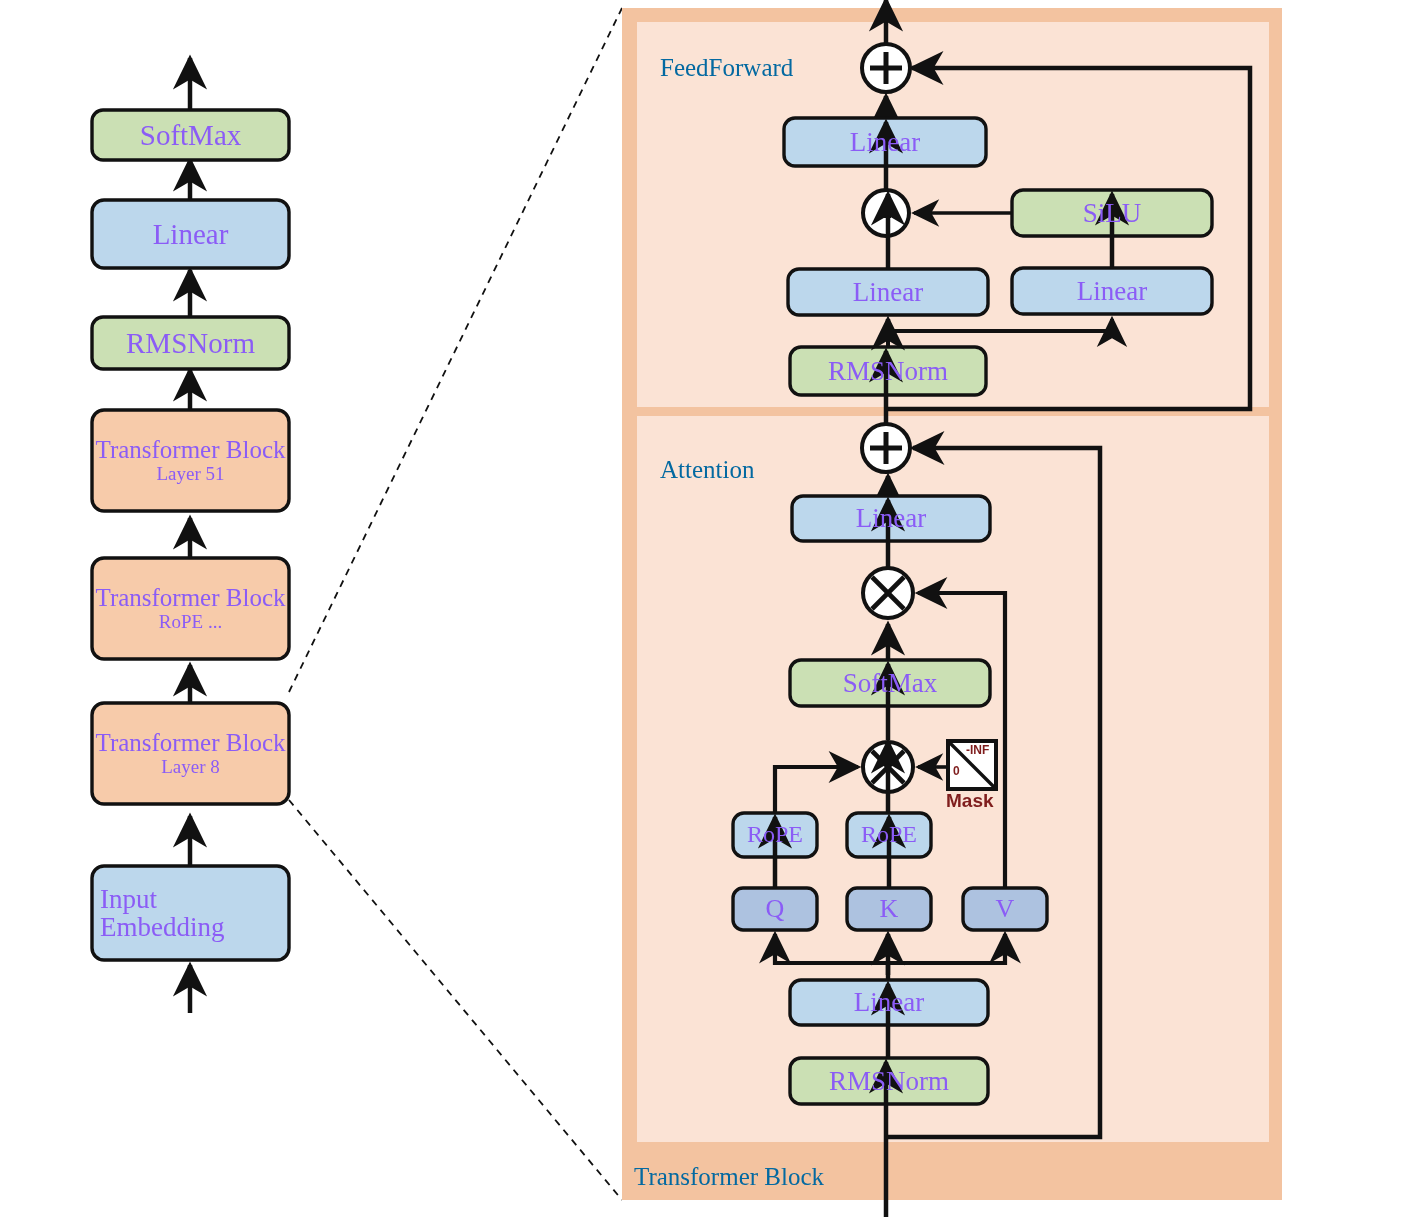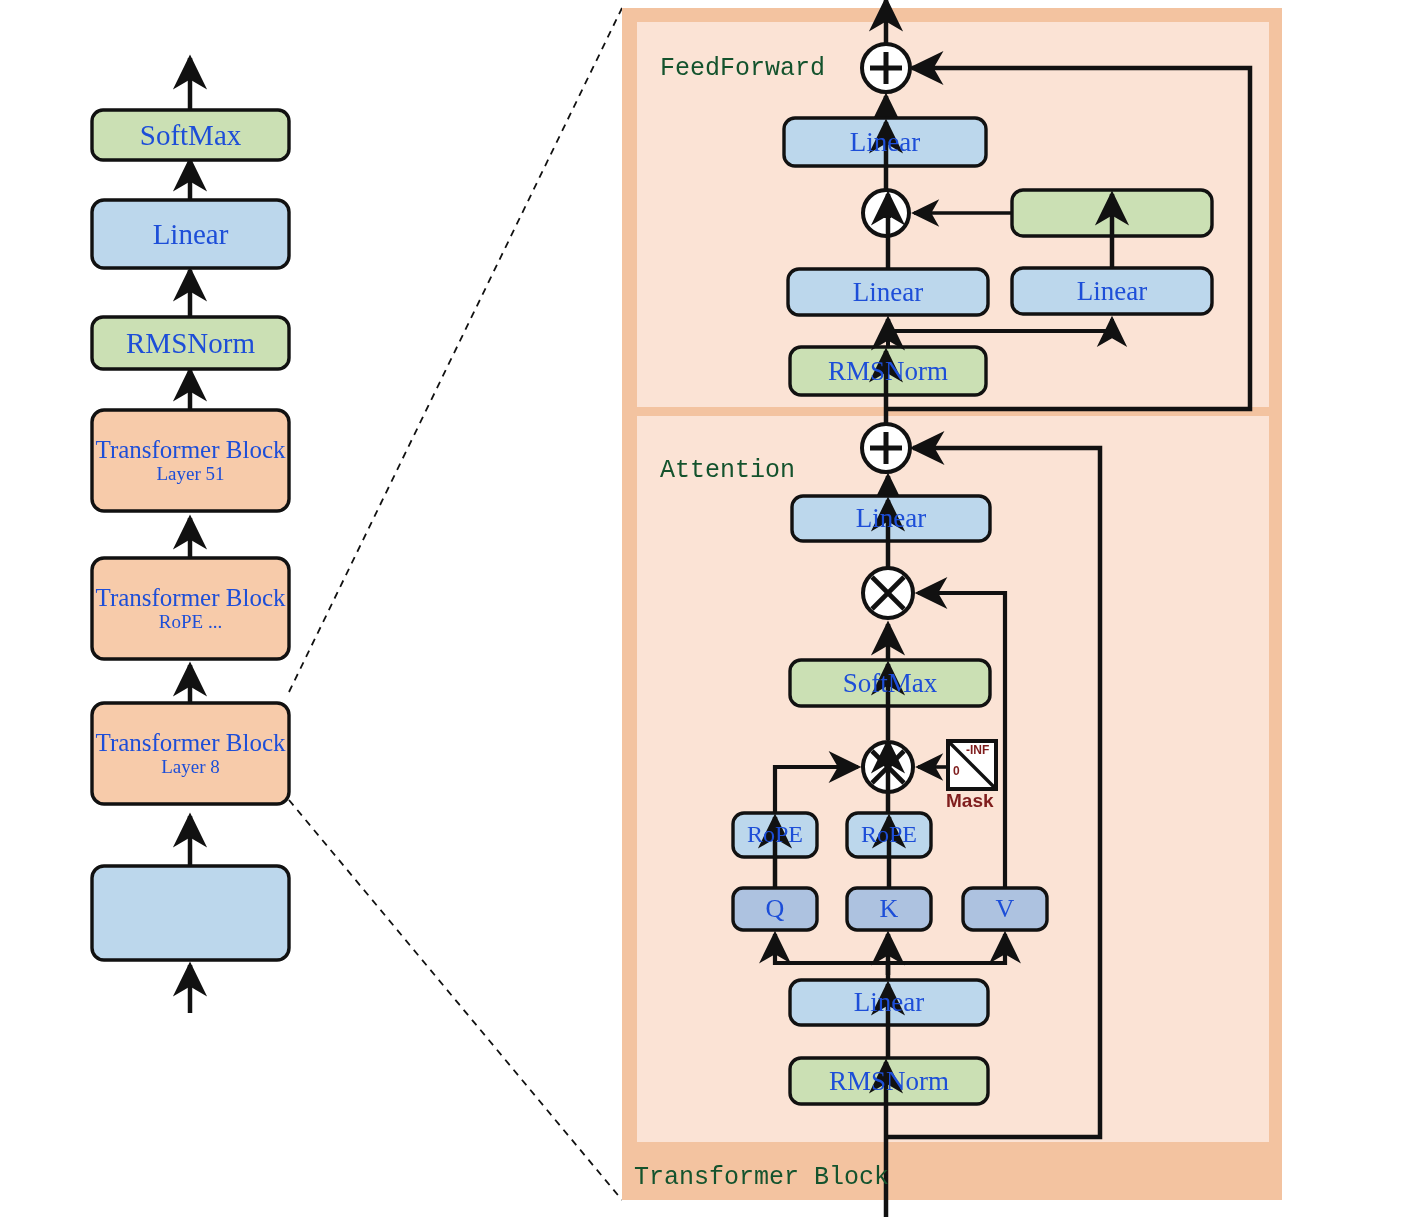--- a/index.html
+++ b/index.html
@@ -25,32 +25,32 @@
     height: 1217px;
   }
   .node-label {
     position: absolute;
     display: flex;
     flex-direction: column;
     align-items: center;
     justify-content: center;
     text-align: left;
     pointer-events: none;
-    color: #1d4ed8;
+    color: #8b5cf6;
     font-family: "Liberation Serif", "DejaVu Serif", serif;
     line-height: 1.05;
   }
   .sublabel {
     font-size: 19px;
   }
   .panel-title {
     position: absolute;
     font-size: 25px;
-    color: #14532d;
-    font-family: Liberation Mono, monospace;
+    color: #0369a1;
+    font-family: Liberation Serif, serif;
   }
   .mask-text {
     position: absolute;
     font-family: "Liberation Sans", "DejaVu Sans", sans-serif;
     font-weight: bold;
     color: #7f1d1d;
     pointer-events: none;
   }
 </style>
 </head>
@@ -206,26 +206,28 @@
     <span class="sublabel">Layer 51</span>
   </div>
   <div class="node-label" style="left:92px; top:558px; width:197px; height:101px; font-size:25px;">
     <span>Transformer Block</span>
     <span class="sublabel">RoPE ...</span>
   </div>
   <div class="node-label" style="left:92px; top:703px; width:197px; height:101px; font-size:25px;">
     <span>Transformer Block</span>
     <span class="sublabel">Layer 8</span>
   </div>
+  <div class="node-label" style="left:100px; top:866px; width:181px; height:94px; font-size:27px;">Input Embedding</div>
 
   <div class="panel-title" style="left:660px; top:54px;">FeedForward</div>
   <div class="panel-title" style="left:660px; top:456px;">Attention</div>
   <div class="panel-title" style="left:634px; top:1163px;">Transformer Block</div>
 
   <div class="node-label" style="left:784px; top:118px; width:202px; height:48px; font-size:27px;">Linear</div>
+  <div class="node-label" style="left:1012px; top:190px; width:200px; height:46px; font-size:27px;">SiLU</div>
   <div class="node-label" style="left:788px; top:269px; width:200px; height:46px; font-size:27px;">Linear</div>
   <div class="node-label" style="left:1012px; top:268px; width:200px; height:46px; font-size:27px;">Linear</div>
   <div class="node-label" style="left:790px; top:347px; width:196px; height:48px; font-size:27px;">RMSNorm</div>
 
   <div class="node-label" style="left:792px; top:496px; width:198px; height:45px; font-size:27px;">Linear</div>
   <div class="node-label" style="left:790px; top:660px; width:200px; height:46px; font-size:27px;">SoftMax</div>
   <div class="node-label" style="left:733px; top:813px; width:84px; height:44px; font-size:24px;">RoPE</div>
   <div class="node-label" style="left:847px; top:813px; width:84px; height:44px; font-size:24px;">RoPE</div>
   <div class="node-label" style="left:733px; top:888px; width:84px; height:42px; font-size:26px;">Q</div>
   <div class="node-label" style="left:847px; top:888px; width:84px; height:42px; font-size:26px;">K</div>

